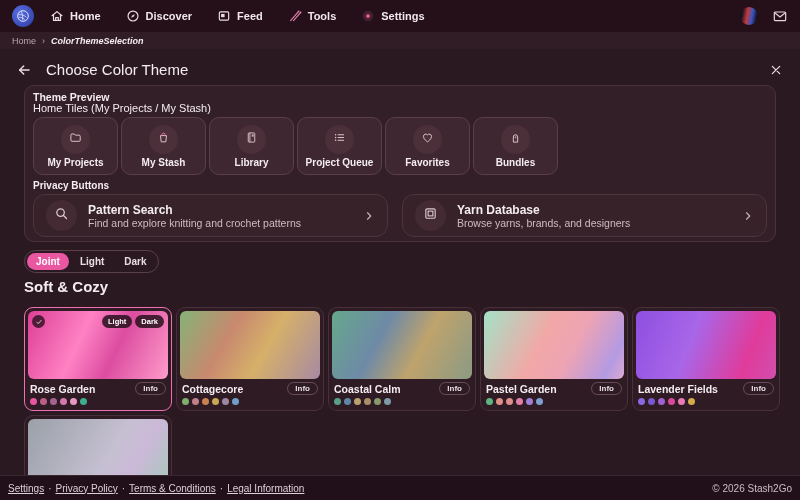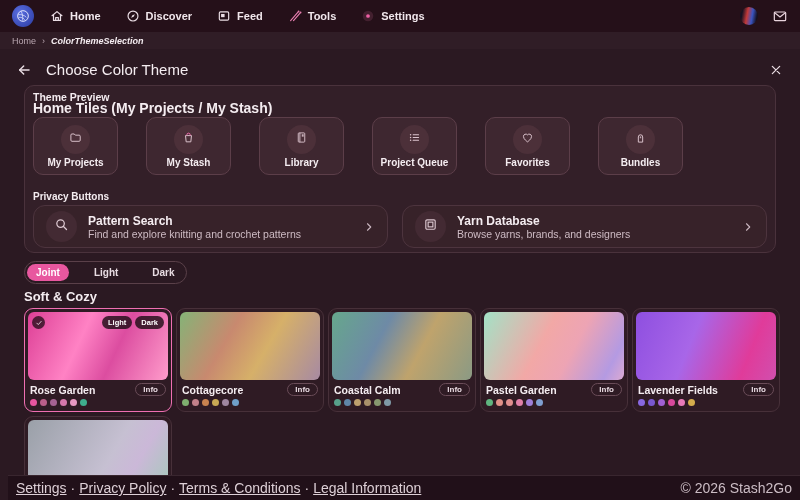--- a/index.html
+++ b/index.html
@@ -33,46 +33,46 @@
   .titlebar { display:flex; align-items:center; gap:14px; padding:12px 16px 4px; }
   .iconbtn { background:none; border:none; color:#e9dde3; cursor:pointer; display:flex; padding:0; }
   .iconbtn svg { width:16px; height:16px; }
   .page-title { font-size:15px; font-weight:normal; }
   .closebtn { margin-left:auto; }
 
   
   .panel { margin:3px 24px 0; background:#331f28; border:1px solid #4a323c; border-radius:10px;
            padding:5px 8px 4px; }
   .panel-title { font-size:10.5px; line-height:12px; font-weight:bold; }
-  .panel-sub { font-size:14px; line-height:11px; font-weight:bold; margin-bottom:3px; }
-  #tiles { display:flex; gap:28px; margin-bottom:16px; }
+  .panel-sub { font-size:11px; line-height:11px; font-weight:normal; margin-bottom:3px; }
+  #tiles { display:flex; gap:3px; margin-bottom:5px; }
   .tile { width:85px; height:58px; background:#3e2730; border:1px solid #5c3e49; border-radius:10px;
           display:flex; flex-direction:column; align-items:center; justify-content:center; gap:3px; cursor:pointer; }
   .tile-circle { width:29px; height:29px; border-radius:50%; background:#4c3039;
                  display:flex; align-items:center; justify-content:center; }
   .tile-circle svg { width:13px; height:13px; color:#dcc4ce; }
   .tile-label { font-size:10px; font-weight:bold; }
   .panel-sub2 { font-size:10px; line-height:11px; font-weight:bold; margin-bottom:3px; }
   #discover { display:grid; grid-template-columns:355px 1fr; gap:14px; }
   .disc-btn { height:43px; background:#372229; border:1px solid #4d343e; border-radius:12px;
               display:flex; align-items:center; gap:11px; padding:0 12px; cursor:pointer; }
   .disc-circle { width:31px; height:31px; border-radius:50%; background:#432a33;
                  display:flex; align-items:center; justify-content:center; flex:0 0 auto; }
   .disc-circle svg { width:15px; height:15px; color:#ddc8d1; }
   .disc-title { font-size:12px; font-weight:bold; line-height:14px; }
   .disc-sub { font-size:10.5px; color:#cdbac3; line-height:12px; }
   .chev { margin-left:auto; display:flex; } .chev svg { width:12px; height:12px; color:#c9b6bf; }
 
   
   .mode-row { margin:8px 24px 0; }
-  #toggle { display:inline-flex; align-items:center; border:1px solid #5a4049; border-radius:999px; padding:2px; gap:16px; }
+  #toggle { display:inline-flex; align-items:center; border:1px solid #5a4049; border-radius:999px; padding:2px; gap:2px; }
   .toggle-opt { font-size:10px; font-weight:bold; padding:3px 9px; border-radius:999px; color:#e8dce2; cursor:pointer; }
   .toggle-opt.selected { color:#fff; }
   .caption { margin:4px 24px 0; font-size:9px; color:#c3b0ba; }
-  .section-title { margin:5px 24px 4px; font-size:13px; font-weight:bold; }
+  .section-title { margin:5px 24px 12px; font-size:15px; font-weight:bold; }
 
   
   .cards { display:flex; gap:4px; margin:4px 24px 0; }
   .card { width:148px; background:#2f1b24; border:1.5px solid #473039; border-radius:9px;
           padding:3px; cursor:pointer; flex:0 0 auto; }
   .card.selected { border-color:#ef6fb2; }
   .card-preview { height:68px; border-radius:6px; position:relative; }
   .check-badge { position:absolute; top:4px; left:4px; width:13px; height:13px; border-radius:50%;
                  background:rgba(22,9,15,.72); display:flex; align-items:center; justify-content:center; }
   .check-badge svg { width:8px; height:8px; }
@@ -80,22 +80,22 @@
   .badge { background:rgba(22,9,15,.78); color:#fff; font-size:7.5px; font-weight:bold;
            padding:2px 6px; border-radius:999px; }
   .card-namerow { display:flex; align-items:center; padding:3px 2px 0; }
   .card-name { font-size:10.5px; font-weight:bold; }
   .info-btn { margin-left:auto; font-size:8px; font-weight:bold; color:#e9dbe2;
               border:1px solid #6a4c58; border-radius:999px; padding:1px 7px; cursor:pointer; }
   .dots { display:flex; gap:3px; padding:3px 2px 2px; }
   .dot { width:7px; height:7px; border-radius:50%; }
 
   
-  footer { position:absolute; left:8px; right:0; bottom:0; height:25px; background:#211019;
-           border-top:1px solid #39262f; display:flex; align-items:center; padding:0 8px; font-size:14px; }
+  footer { position:absolute; left:0; right:0; bottom:0; height:25px; background:#211019;
+           border-top:1px solid #39262f; display:flex; align-items:center; padding:0 8px; font-size:10px; }
   .flink { color:#ded0d7; text-decoration:underline; cursor:pointer; }
   .fsep { color:#ded0d7; margin:0 4px; }
   .copyright { margin-left:auto; color:#cbbcc4; }
 </style>
 </head>
 <body>
 
 <div class="app">
 
   <header class="topnav">

